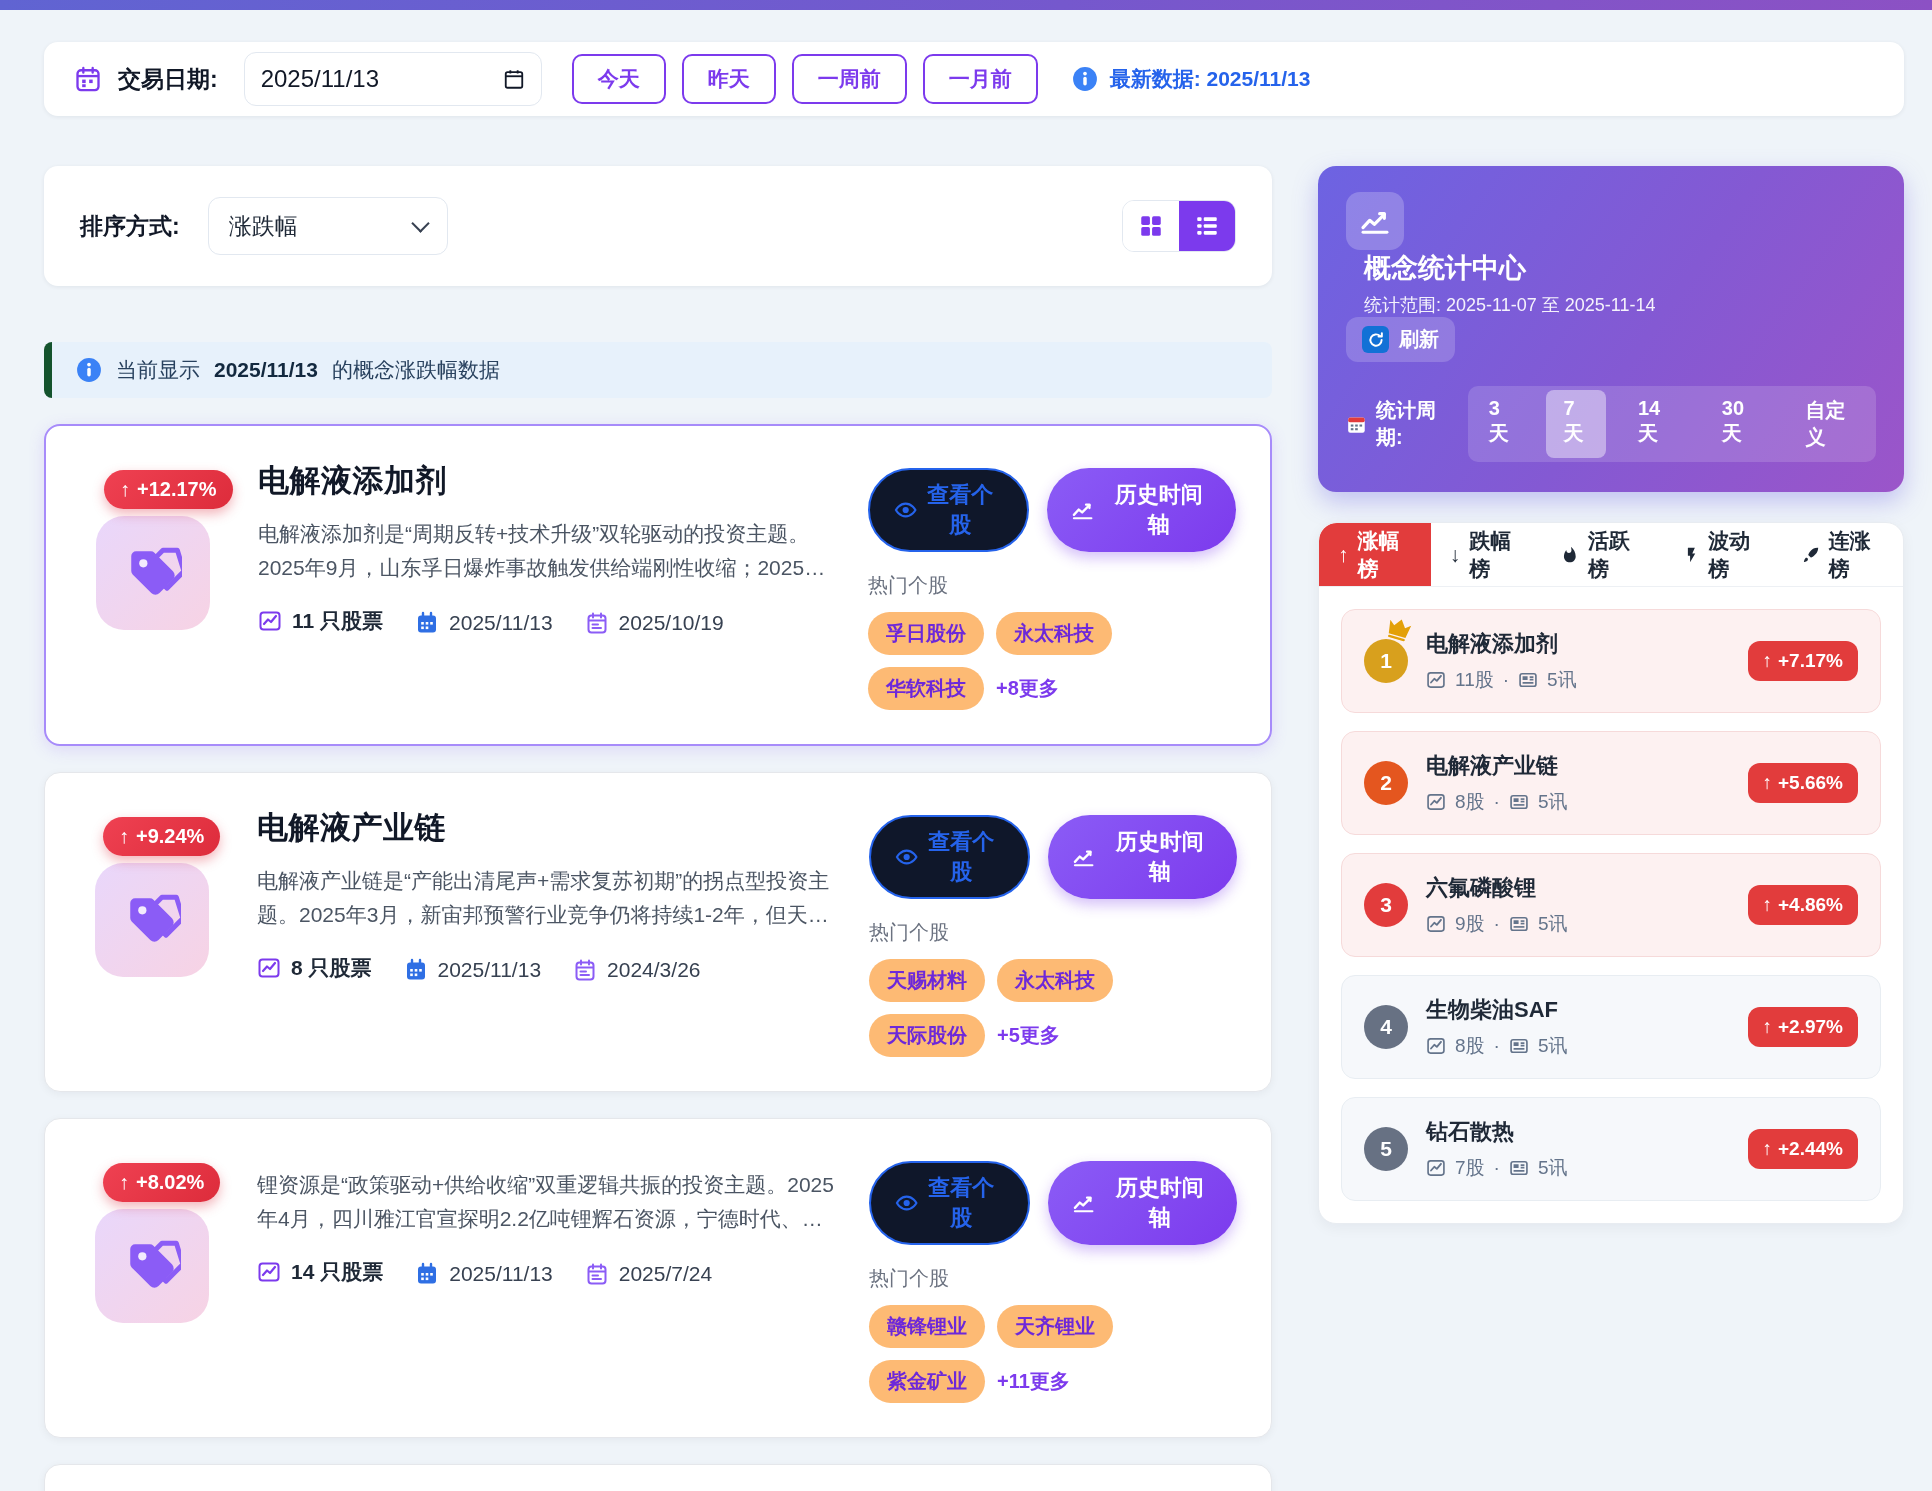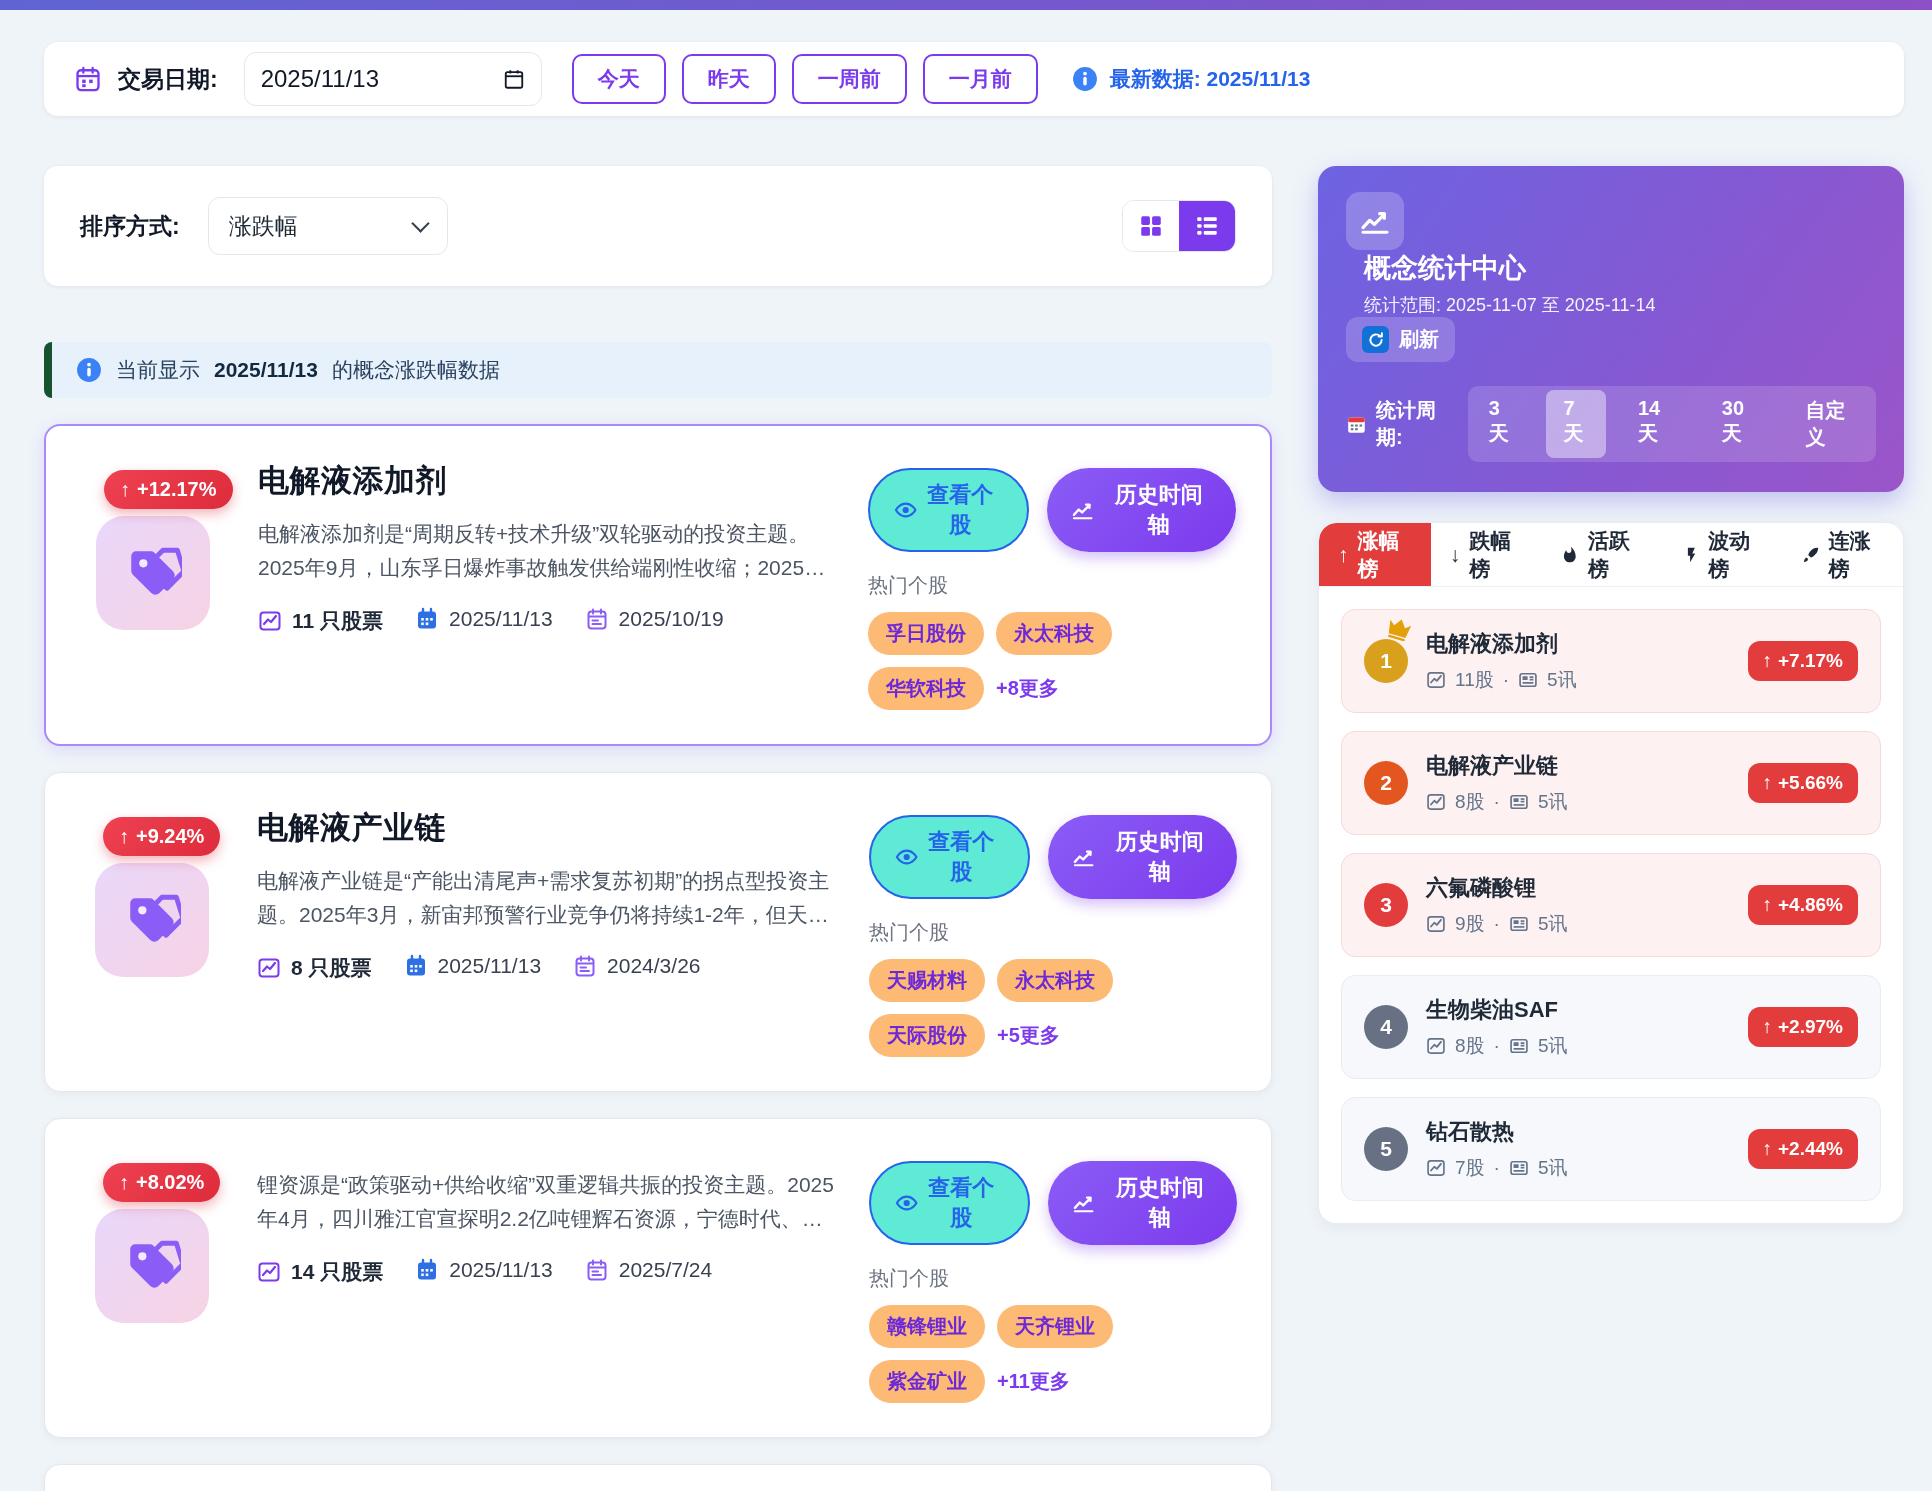--- a/index.html
+++ b/index.html
@@ -53,26 +53,26 @@
   .card-left { width:152px; flex:none; position:relative; height:190px; }
   .badge-change { position:absolute; top:16px; left:24px; z-index:2; background:linear-gradient(135deg,#ef4152,#dd2c3b);
                   color:#fff; border-radius:999px; padding:8px 16px; font-weight:700; font-size:20px;
                   display:flex; align-items:center; gap:7px; white-space:nowrap; box-shadow:0 5px 12px rgba(221,44,59,.35); }
   .tag-tile { position:absolute; top:62px; left:16px; width:114px; height:114px; border-radius:28px;
               background:linear-gradient(135deg,#e9d7fb 0%,#f7d3e4 100%); display:flex; align-items:center; justify-content:center; }
   .card-mid { flex:1; min-width:0; padding:6px 30px 0 26px; }
   .card-title { font-size:31px; font-weight:800; color:#111827; letter-spacing:.5px; }
   .card-desc { margin-top:15px; font-size:21px; line-height:1.62; color:#4b5563;
                display:-webkit-box; -webkit-line-clamp:2; -webkit-box-orient:vertical; overflow:hidden; }
-  .card-meta { margin-top:22px; display:flex; align-items:flex-start; gap:32px; font-size:21px; color:#374151; }
+  .card-meta { margin-top:22px; display:flex; align-items:flex-end; gap:32px; font-size:21px; color:#374151; }
   .meta-item { display:flex; align-items:center; gap:10px; }
   .meta-item.stocks { font-weight:700; color:#1f2937; }
   .card-right { width:368px; flex:none; padding-top:14px; }
   .btn-row { display:flex; gap:18px; }
-  .btn-view { display:flex; align-items:center; border:2px solid #2563eb; color:#2563eb; background:#5eead4;
+  .btn-view { display:flex; align-items:center; border:2px solid #2563eb; color:#2563eb; background:#0f172a;
               border-radius:999px; padding:10px 24px; font-size:22px; font-weight:700; cursor:pointer; }
   .btn-timeline { display:flex; align-items:center; gap:11px; border:none; background:linear-gradient(135deg,#8b5cf6,#7c3aed);
                   color:#fff; border-radius:999px; padding:12px 24px; font-size:22px; font-weight:700; cursor:pointer;
                   box-shadow:0 6px 14px rgba(124,58,237,.32); }
   .hot-label { margin:20px 0 13px; color:#6b7280; font-size:20px; }
   .chip-row { display:flex; align-items:center; gap:12px; flex-wrap:wrap; }
   .chip { background:#fdba74; color:#6d28d9; border-radius:999px; padding:8px 18px; font-size:20px; font-weight:600; cursor:pointer; }
   .chip-more { color:#7c3aed; font-size:20px; font-weight:600; }
 
   

